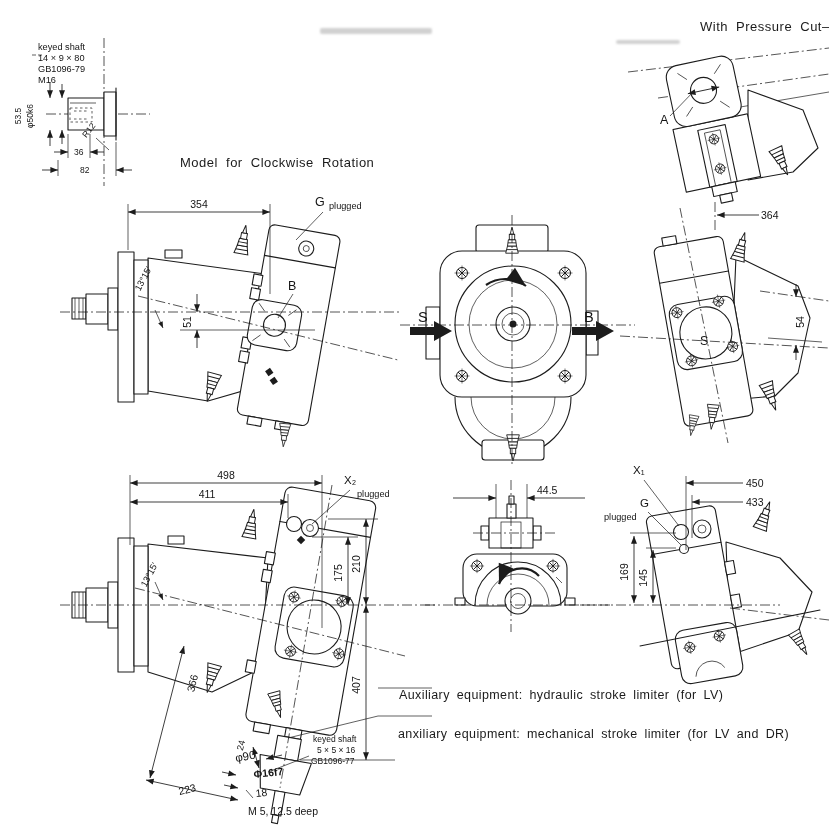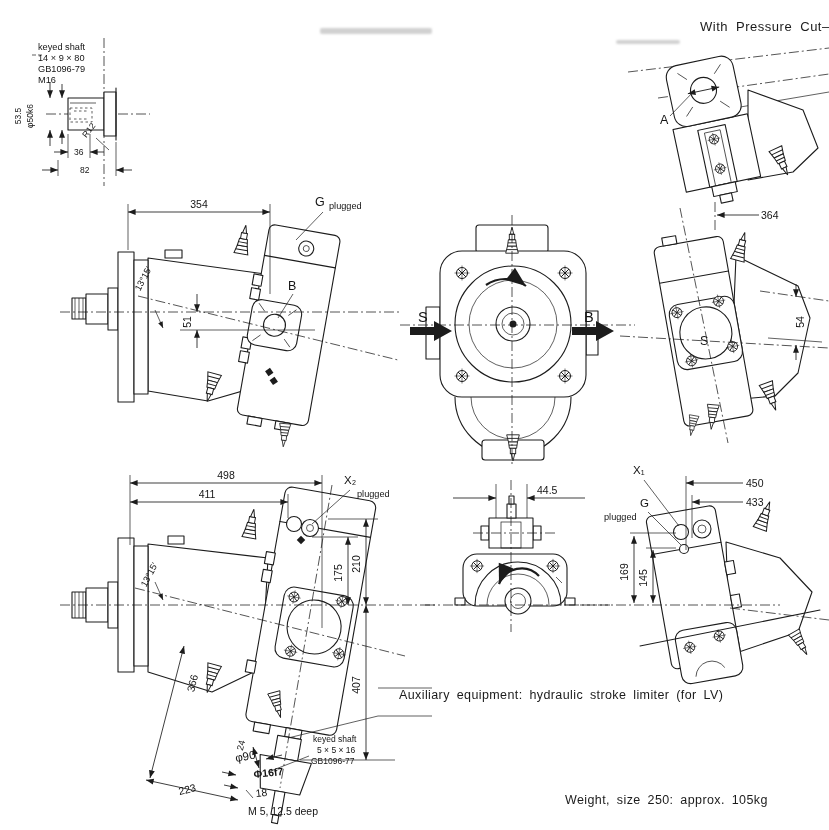--- a/index.html
+++ b/index.html
@@ -80,20 +80,21 @@
     <text class="t9" x="26" y="23">14 × 9 × 80</text>
     <text class="t9" x="26" y="34">GB1096-79</text>
     <text class="t9" x="26" y="45">M16</text>
     <text class="t8" x="9" y="78" text-anchor="middle" transform="rotate(-90 9 78)">53.5</text>
     <text class="t8" x="21" y="78" text-anchor="middle" transform="rotate(-90 21 78)">φ50k6</text>
     <text class="t8" x="62" y="117">36</text>
     <text class="t8" x="68" y="135">82</text>
     <text class="t8" x="79" y="94" text-anchor="middle" transform="rotate(-52 79 94)">R12</text>
   </svg>
 
+  <div class="abs hdg" style="left:180px;top:155px">Model for Clockwise Rotation</div>
   <div class="abs hdg" style="left:700px;top:19px;width:129px;overflow:hidden">With Pressure Cut–O</div>
   <div class="abs smudge" style="left:320px;top:28px;width:112px;height:6px"></div>
   <div class="abs smudge" style="left:616px;top:40px;width:64px;height:4px"></div>
 
   <svg style="left:598px;top:30px" width="231" height="172" viewBox="0 0 231 172">
     <line class="cl" x1="30" y1="42" x2="231" y2="18"></line>
     <line class="cl" x1="60" y1="68" x2="231" y2="44"></line>
     <line class="tn" x1="95" y1="85" x2="231" y2="62"></line>
     <polygon class="lnw" points="150,60 205,80 220,118 195,142 150,150"></polygon>
     <g transform="rotate(-12 120 90)">
@@ -378,15 +379,15 @@
     <text class="t9" x="24" y="70">plugged</text>
     <line class="tn" x1="50" y1="83" x2="96" y2="83"></line>
     <line class="tn" x1="66" y1="98" x2="96" y2="98"></line>
     <line class="dim" x1="54" y1="86" x2="54" y2="153" marker-start="url(#mA)" marker-end="url(#mA)"></line>
     <text class="t10" x="48" y="122" text-anchor="middle" transform="rotate(-90 48 122)">169</text>
     <line class="dim" x1="73" y1="100" x2="73" y2="153" marker-start="url(#mA)" marker-end="url(#mA)"></line>
     <text class="t10" x="67" y="128" text-anchor="middle" transform="rotate(-90 67 128)">145</text>
   </svg>
 
   <div class="abs note" style="left:399px;top:688px">Auxiliary equipment: hydraulic stroke limiter (for LV)</div>
-  <div class="abs note" style="left:565px;top:793px">Weight, size 250: approx. 105kg</div>
+  <div class="abs note" style="left:398px;top:727px">anxiliary equipment: mechanical stroke limiter (for LV and DR)</div>
 
 </div>
 
 </body></html>

